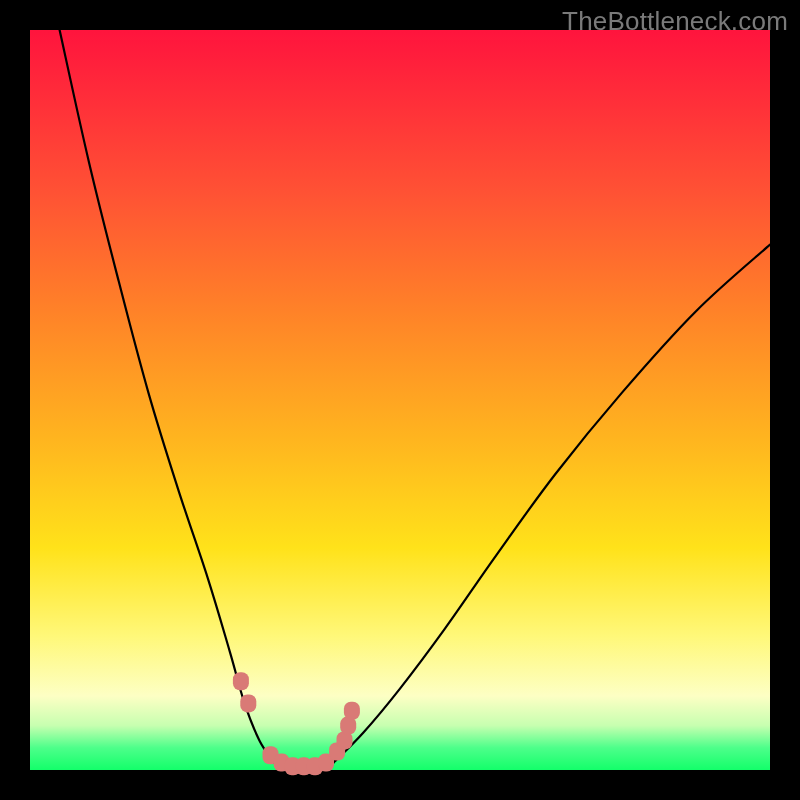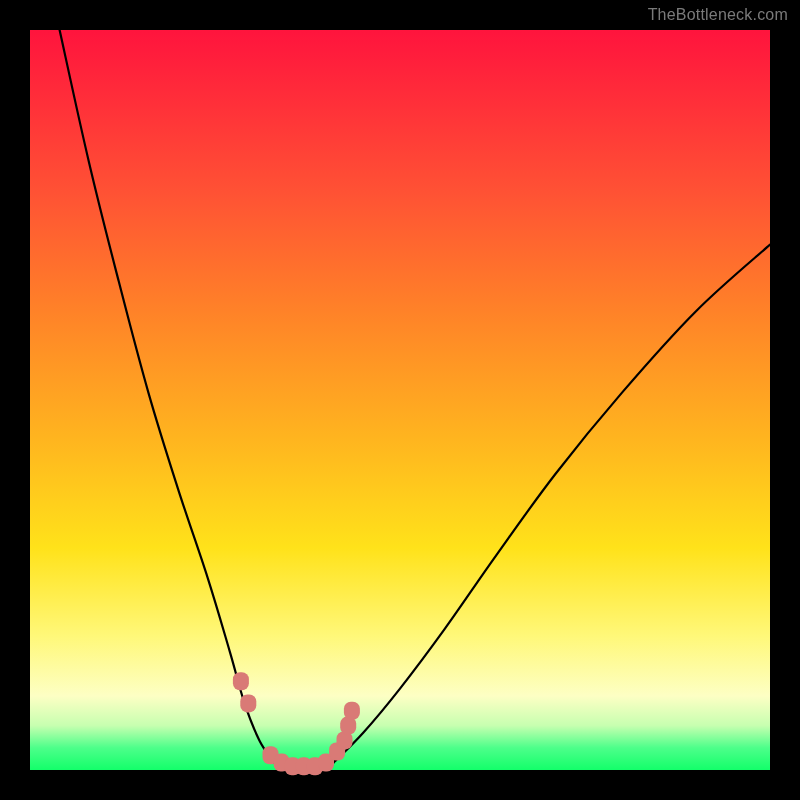--- a/index.html
+++ b/index.html
@@ -39,21 +39,21 @@
       #c7ffb0 94%,
       #4dff8a 97%,
       #13ff6a 100%
     );
   }
   .watermark {
     position: absolute;
     top: 6px;
     right: 12px;
     color: #7a7a7a;
-    font-size: 16px;
+    font-size: 26px;
     font-weight: 500;
     letter-spacing: 0.2px;
     user-select: none;
   }
   svg.curves {
     position: absolute;
     left: 0;
     top: 0;
     width: 740px;
     height: 740px;

